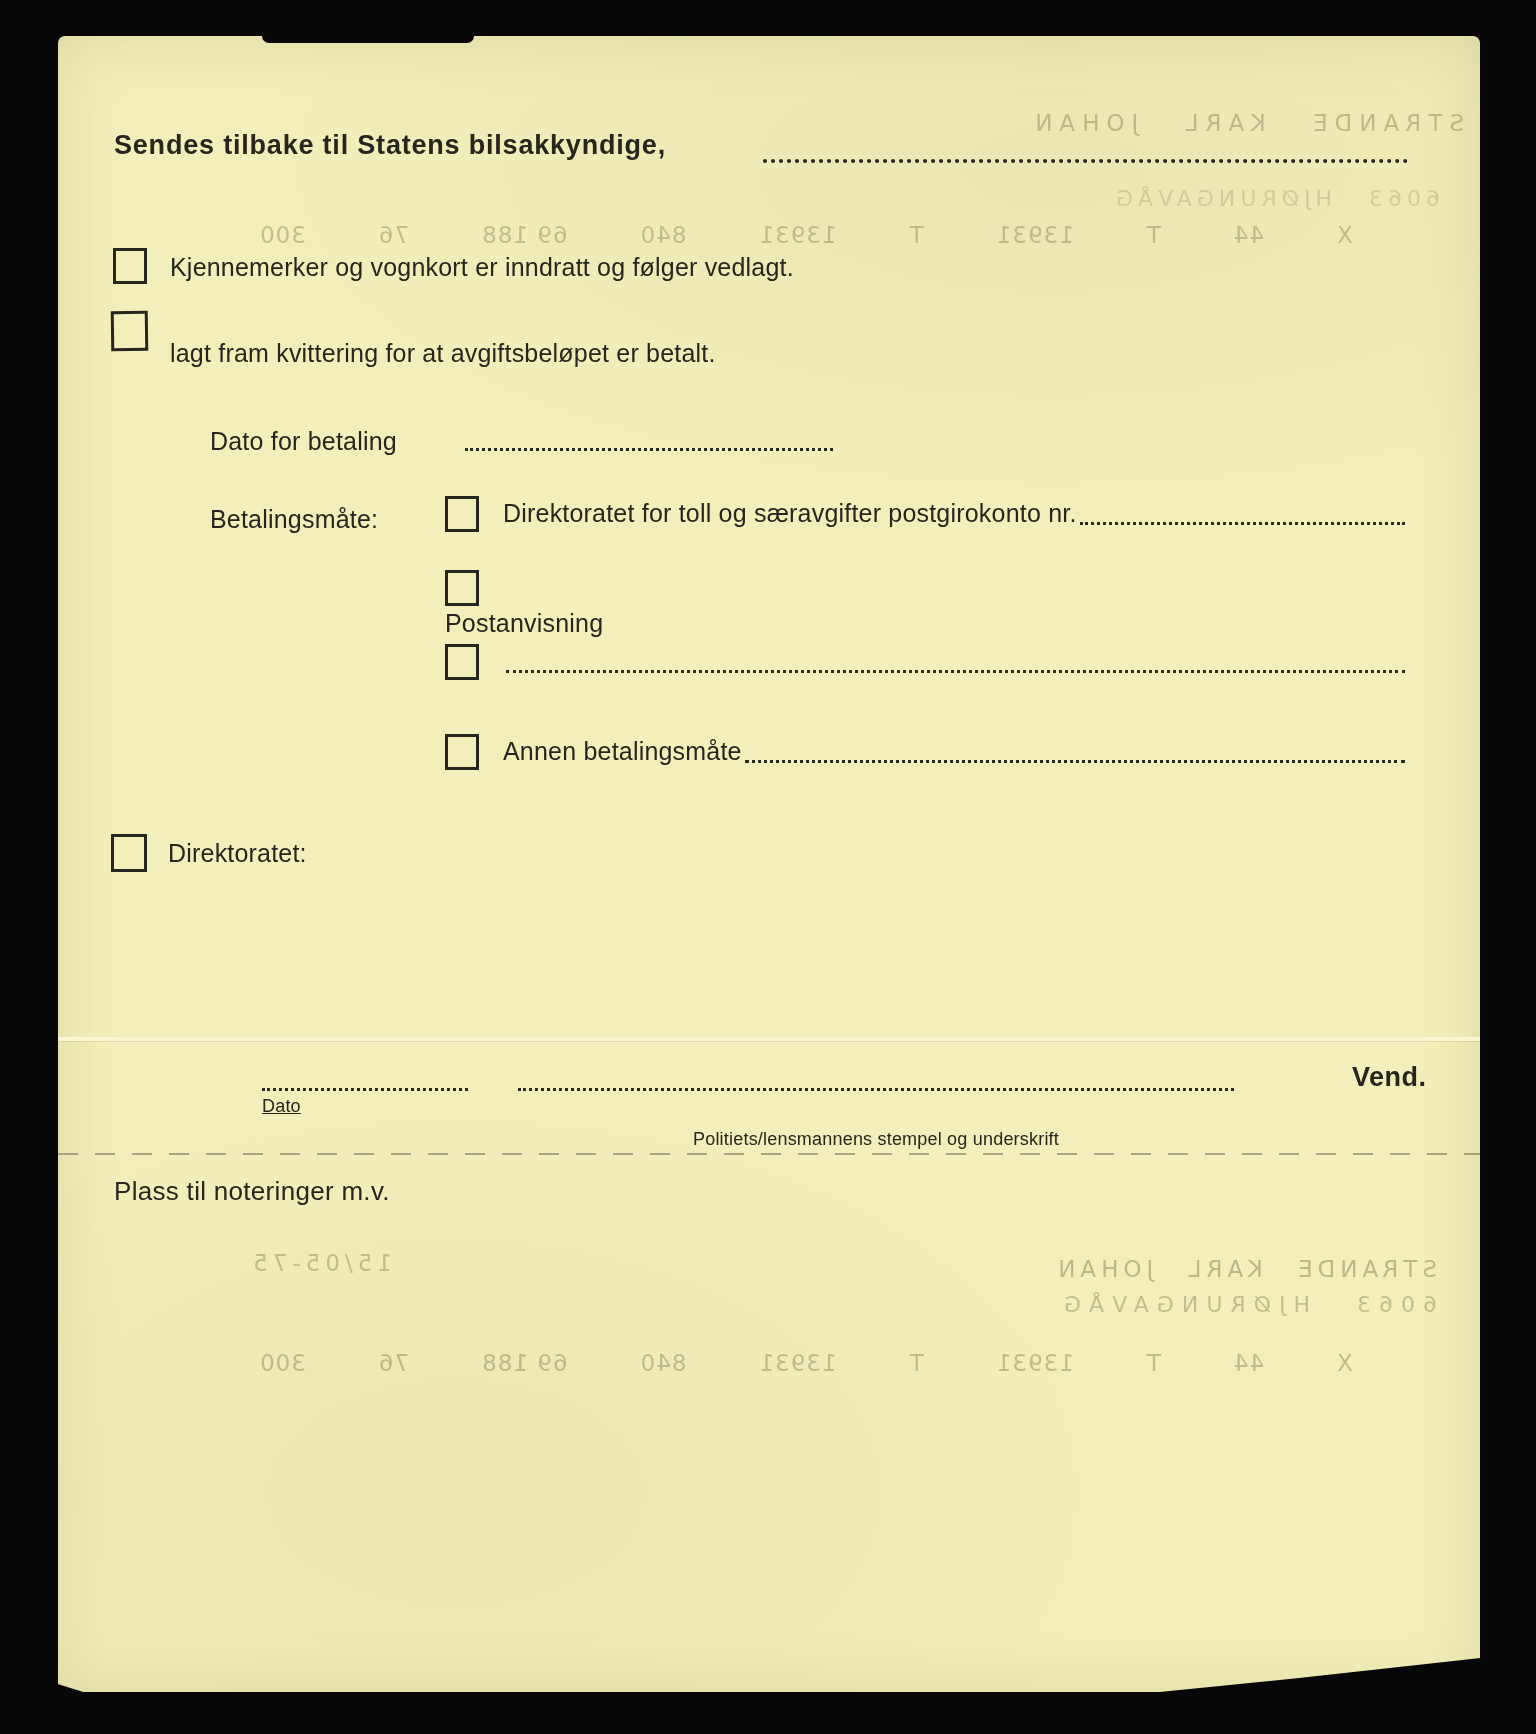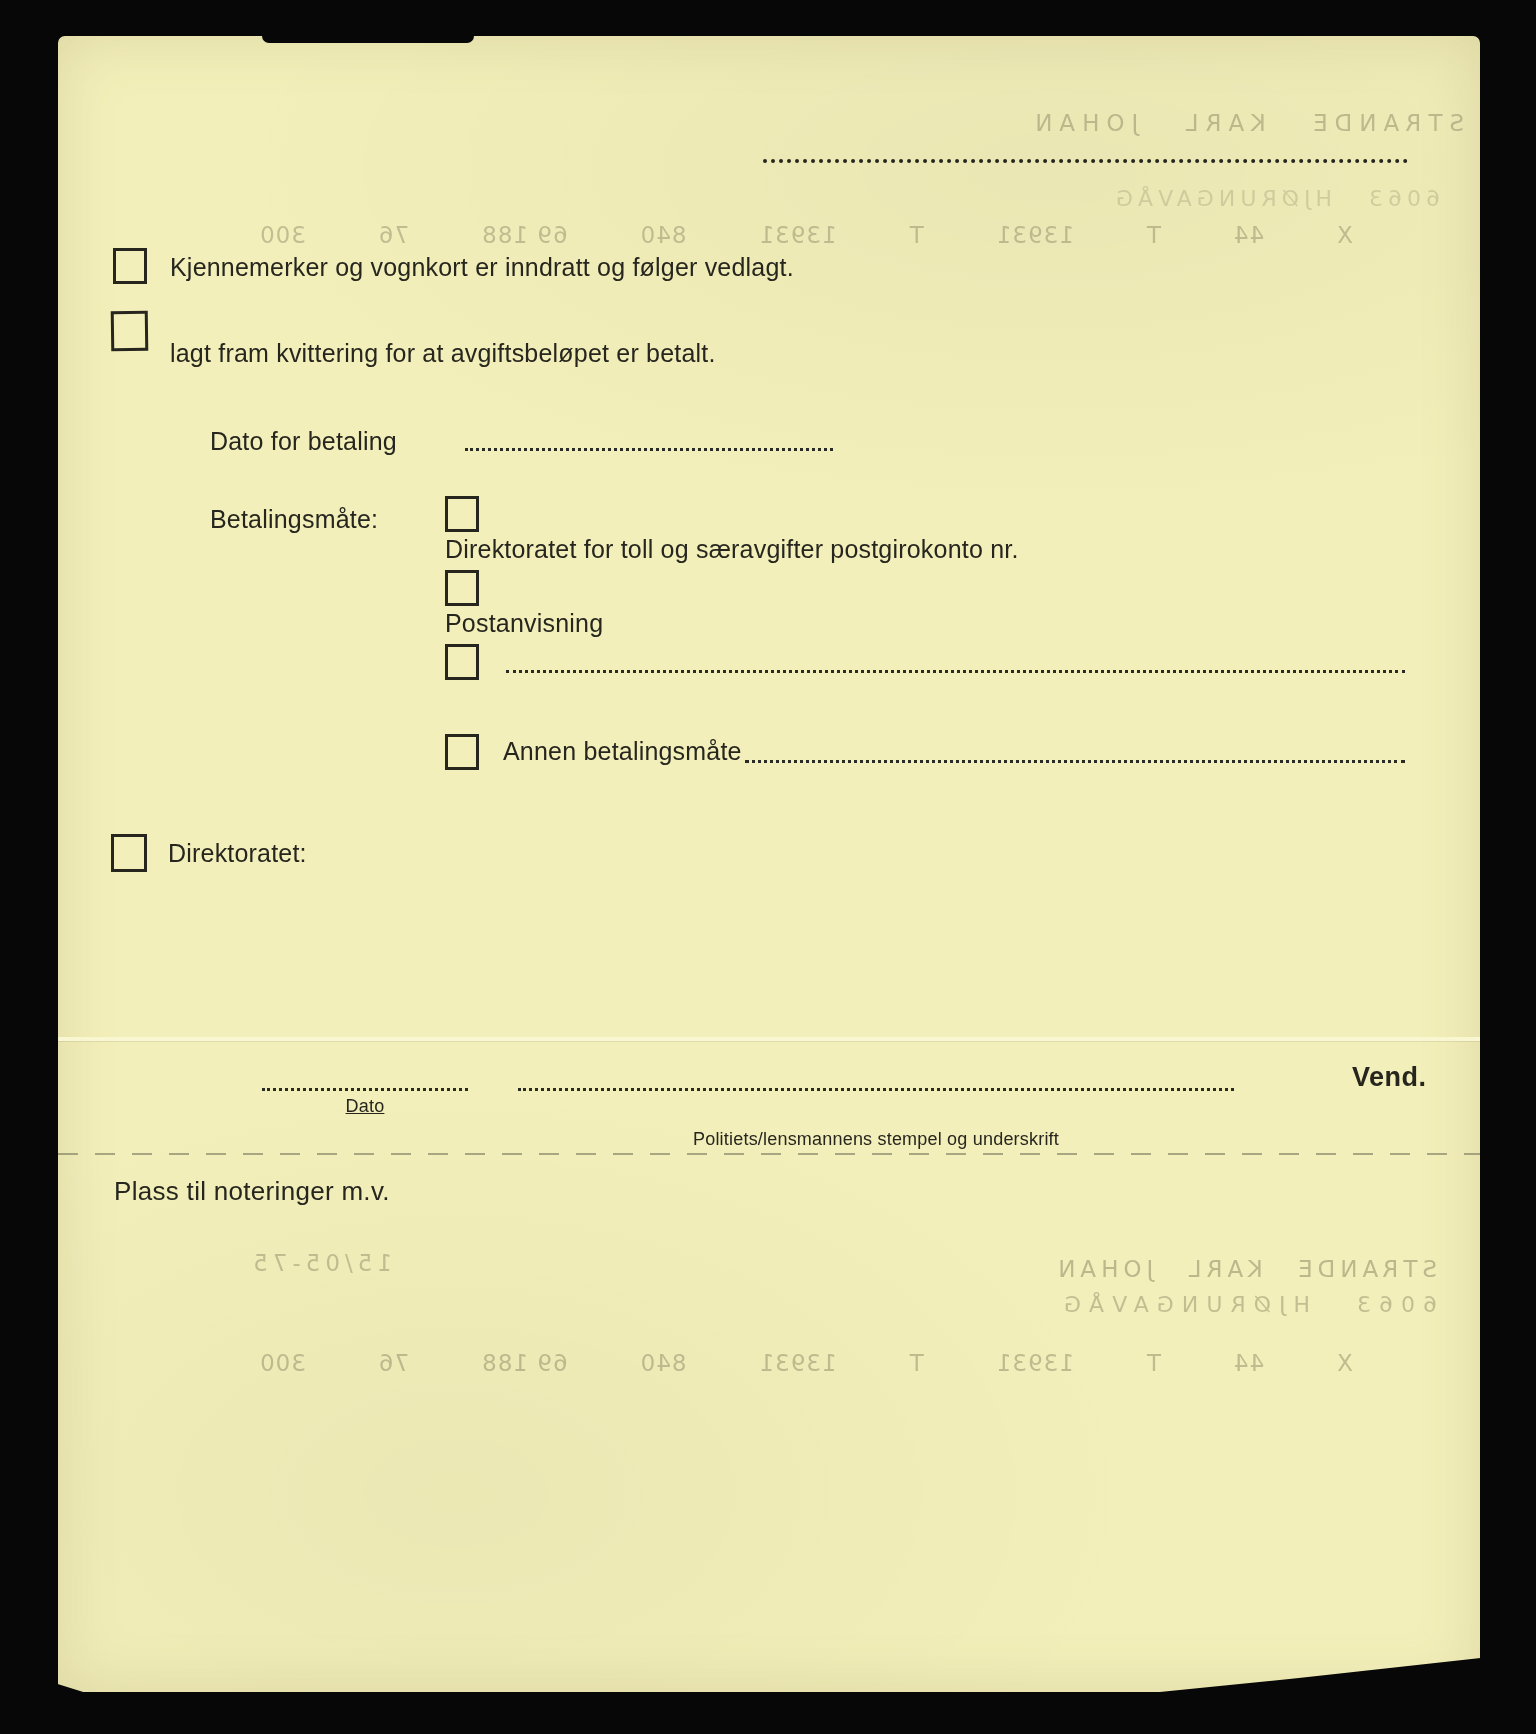--- a/index.html
+++ b/index.html
@@ -43,34 +43,35 @@
 
   <div class="paper"></div>
   <div class="notch-top"></div>
   <div class="blackwedge-br"></div>
   <div class="blackwedge-bl"></div>
 
   <div class="abs ghost" style="left:1040px;top:110px;width:424px;font-size:23px;letter-spacing:7px;word-spacing:26px;opacity:0.42;">STRANDE KARL JOHAN</div>
   <div class="abs ghost" style="left:1090px;top:186px;width:350px;font-size:22px;letter-spacing:5px;word-spacing:20px;opacity:0.25;">6063 HJØRUNGAVÅG</div>
   <div class="abs ghost" style="left:238px;top:222px;width:1115px;font-size:23px;letter-spacing:1px;opacity:0.4;">X   44   T   13931   T   13931   840   69 188   76   300</div>
 
+  <div class="abs txt hdr" style="left:114px;top:130px;">Sendes tilbake til Statens bilsakkyndige,</div>
   <div class="abs leader4" style="left:763px;top:131px;width:645px;height:28px;"></div>
 
   <span class="cbx" style="left:113px;top:248px;width:28px;height:30px;"></span>
   <div class="abs txt body25" style="left:170px;top:250px;">Kjennemerker og vognkort er inndratt og følger vedlagt.</div>
 
   <span class="cbx" style="left:111px;top:311px;width:31px;height:34px;transform:rotate(-0.8deg);"></span>
   <div class="abs txt body25" style="left:170px;top:336px;">lagt fram kvittering for at avgiftsbeløpet er betalt.</div>
 
   <div class="abs txt body25" style="left:210px;top:424px;">Dato for betaling</div>
   <div class="abs leader" style="left:465px;top:422px;width:368px;height:26px;"></div>
 
   <div class="abs txt body25" style="left:210px;top:502px;">Betalingsmåte:</div>
 
-  <div class="optrow" style="top:496px;flex-direction:column;">
+  <div class="optrow" style="top:496px;">
     <span class="obox"></span>
     <span class="olabel">Direktoratet for toll og særavgifter postgirokonto nr.</span>
     <span class="oleader"></span>
   </div>
 
   <div class="optrow" style="top:570px;flex-direction:column;">
     <span class="obox"></span>
     <span class="olabel">Postanvisning</span>
   </div>
 
@@ -82,21 +83,21 @@
   <div class="optrow" style="top:734px;">
     <span class="obox"></span>
     <span class="olabel">Annen betalingsmåte</span>
     <span class="oleader"></span>
   </div>
 
   <span class="cbx" style="left:111px;top:834px;width:30px;height:32px;"></span>
   <div class="abs txt body25" style="left:168px;top:836px;">Direktoratet:</div>
 
   <div class="abs leader" style="left:262px;top:1062px;width:206px;height:26px;"></div>
-  <div class="abs txt small18" style="left:262px;top:1096px;width:206px;text-align:center;text-decoration:underline;">Dato</div>
+  <div class="abs txt small18" style="left:262px;top:1096px;width:206px;text-decoration:underline;">Dato</div>
   <div class="abs leader" style="left:518px;top:1062px;width:716px;height:26px;"></div>
   <div class="abs txt small18" style="left:518px;top:1096px;width:716px;text-align:center;margin-top:33px;">Politiets/lensmannens stempel og underskrift</div>
   <div class="abs txt" style="left:1352px;top:1062px;font-size:27px;font-weight:700;letter-spacing:0.5px;">Vend.</div>
 
   <div class="seam"></div>
   <div class="perf"></div>
 
   <div class="abs txt" style="left:114px;top:1176px;font-size:26px;letter-spacing:0.3px;">Plass til noteringer m.v.</div>
 
   <div class="abs ghost" style="left:232px;top:1250px;width:160px;font-size:23px;letter-spacing:5px;opacity:0.4;">15/05-75</div>

